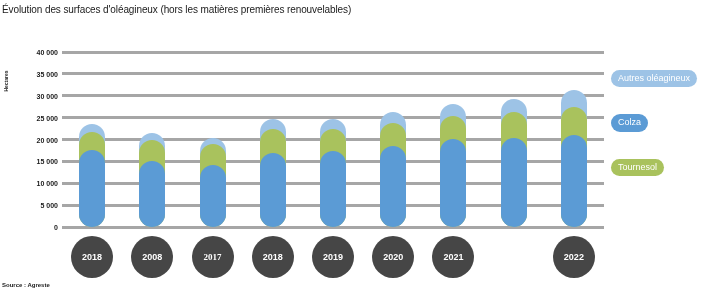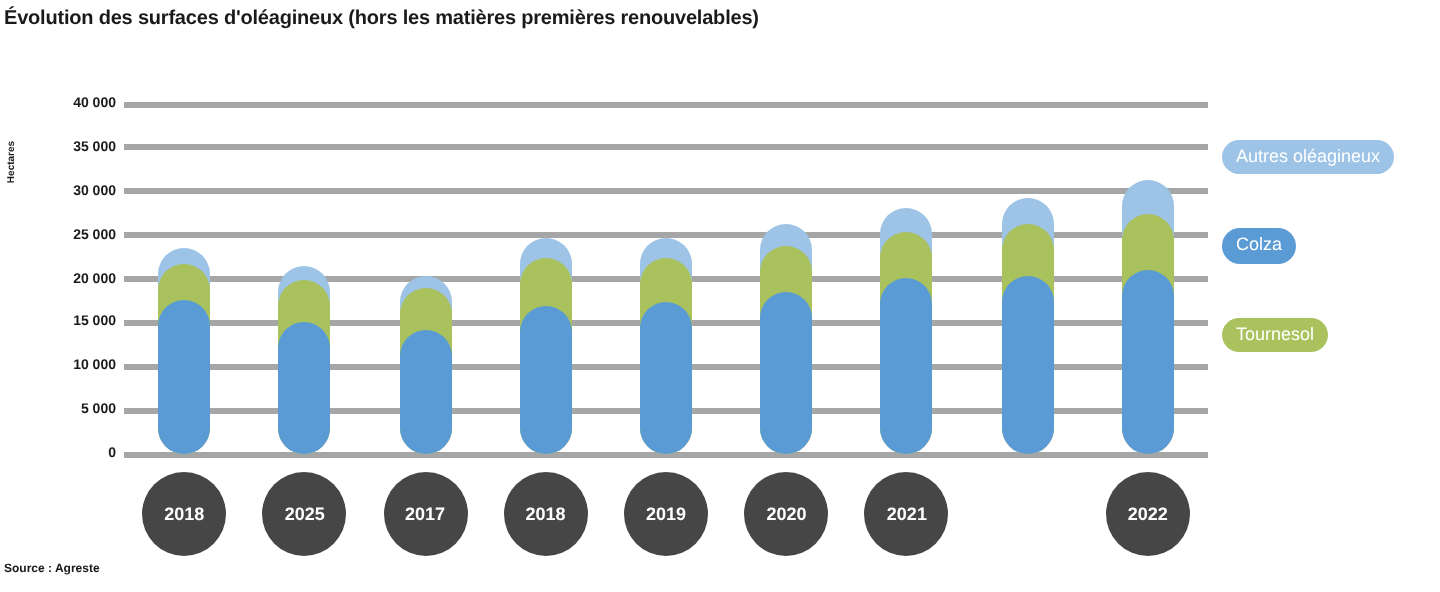--- a/index.html
+++ b/index.html
@@ -6,21 +6,21 @@
   body{
     width:720px;height:296px;background:#ffffff;
     font-family:"Liberation Sans", sans-serif;
     overflow:hidden;position:relative;
   }
   #chart-root{position:absolute;inset:0;}
 
   
   .chart-title{
     position:absolute;left:2px;top:4px;
-    font-size:10px;font-weight:bold;color:#1a1a1a;
+    font-size:10px;font-weight:normal;color:#1a1a1a;
     letter-spacing:-.1px;white-space:nowrap;
   }
 
   
   .plot{
     position:absolute;left:62px;top:52px;
     width:542px;height:175px;
   }
   .gridlines{position:absolute;inset:0;}
   .gridline{
@@ -188,22 +188,22 @@
           <div class="bar seg-autres" style="height: 136.938px; bottom: 0px; background: rgb(157, 195, 230);"></div>
           <div class="bar seg-tournesol" style="height: 120.312px; bottom: 0px; background: rgb(169, 194, 93);"></div>
           <div class="bar seg-colza" style="height: 91.875px; bottom: 0px; background: rgb(91, 155, 213);"></div>
           <div class="bar-value">31 300</div>
         </div>
       </div>
   </div>
 
   <div class="x-axis" id="x-axis">
       <div class="year-bubble" style="left: 17.1111px;">2018</div>
-      <div class="year-bubble" style="left: 77.3333px;">2025</div>
-      <div class="year-bubble" style="left: 137.556px;">2017</div>
+      <div class="year-bubble" style="left: 77.3333px;">2008</div>
+      <div class="year-bubble" style="left: 137.556px; font-family: Liberation Serif, serif;">2017</div>
       <div class="year-bubble" style="left: 197.778px;">2018</div>
       <div class="year-bubble" style="left: 258px;">2019</div>
       <div class="year-bubble" style="left: 318.222px;">2020</div>
       <div class="year-bubble" style="left: 378.444px;">2021</div>
       <div class="year-bubble" style="left: 498.889px;">2022</div>
     </div>
 
   <div class="legend" id="legend">
       <div class="legend-row"><span class="legend-item" style="background: rgb(157, 195, 230);">Autres oléagineux</span></div>
       <div class="legend-row"><span class="legend-item" style="background: rgb(91, 155, 213);">Colza</span></div>

